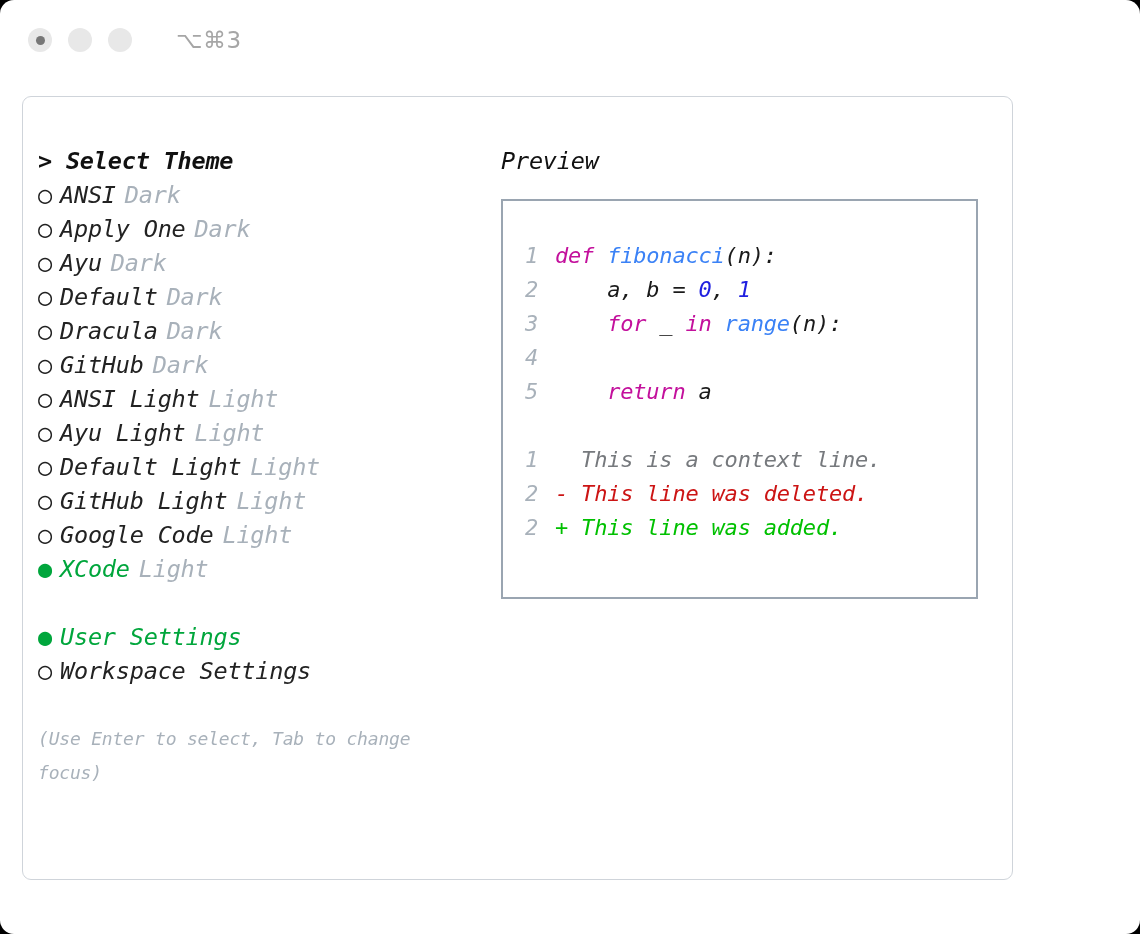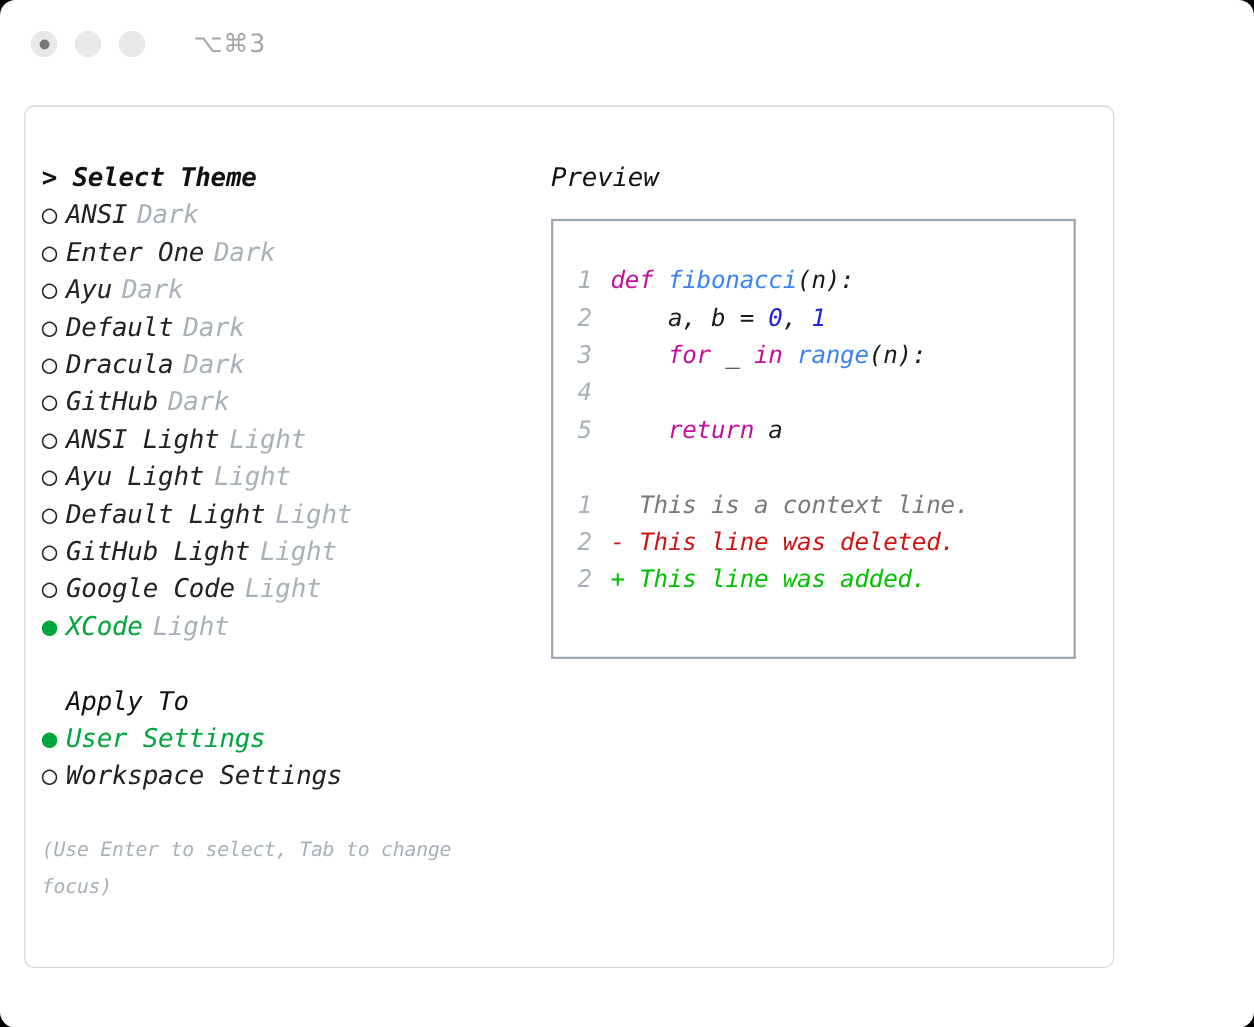--- a/index.html
+++ b/index.html
@@ -206,35 +206,34 @@
 
   <div id="main-panel">
     <div id="panel-columns">
 
       <div id="left-column">
 
         <div class="list-heading">&gt; Select Theme</div>
 
         <div id="theme-list">
             <div class="theme-row"><span class="bullet">○</span><span class="theme-name">ANSI</span><span class="theme-tag">Dark</span></div>
-            <div class="theme-row"><span class="bullet">○</span><span class="theme-name">Enter One</span><span class="theme-tag">Dark</span></div>
+            <div class="theme-row"><span class="bullet">○</span><span class="theme-name">Apply One</span><span class="theme-tag">Dark</span></div>
             <div class="theme-row"><span class="bullet">○</span><span class="theme-name">Ayu</span><span class="theme-tag">Dark</span></div>
             <div class="theme-row"><span class="bullet">○</span><span class="theme-name">Default</span><span class="theme-tag">Dark</span></div>
             <div class="theme-row"><span class="bullet">○</span><span class="theme-name">Dracula</span><span class="theme-tag">Dark</span></div>
             <div class="theme-row"><span class="bullet">○</span><span class="theme-name">GitHub</span><span class="theme-tag">Dark</span></div>
             <div class="theme-row"><span class="bullet">○</span><span class="theme-name">ANSI Light</span><span class="theme-tag">Light</span></div>
             <div class="theme-row"><span class="bullet">○</span><span class="theme-name">Ayu Light</span><span class="theme-tag">Light</span></div>
             <div class="theme-row"><span class="bullet">○</span><span class="theme-name">Default Light</span><span class="theme-tag">Light</span></div>
             <div class="theme-row"><span class="bullet">○</span><span class="theme-name">GitHub Light</span><span class="theme-tag">Light</span></div>
             <div class="theme-row"><span class="bullet">○</span><span class="theme-name">Google Code</span><span class="theme-tag">Light</span></div>
             <div class="theme-row selected"><span class="bullet selected">●</span><span class="theme-name">XCode</span><span class="theme-tag">Light</span></div>
           </div>
 
         <div id="apply-section">
-          <div class="apply-heading">Apply To</div>
           <div id="apply-list">
               <div class="theme-row selected"><span class="bullet selected">●</span><span class="theme-name">User Settings</span></div>
               <div class="theme-row"><span class="bullet">○</span><span class="theme-name">Workspace Settings</span></div>
             </div>
         </div>
 
         <div id="hint-text">(Use Enter to select, Tab to change focus)</div>
       </div>
 
       <div id="right-column">

